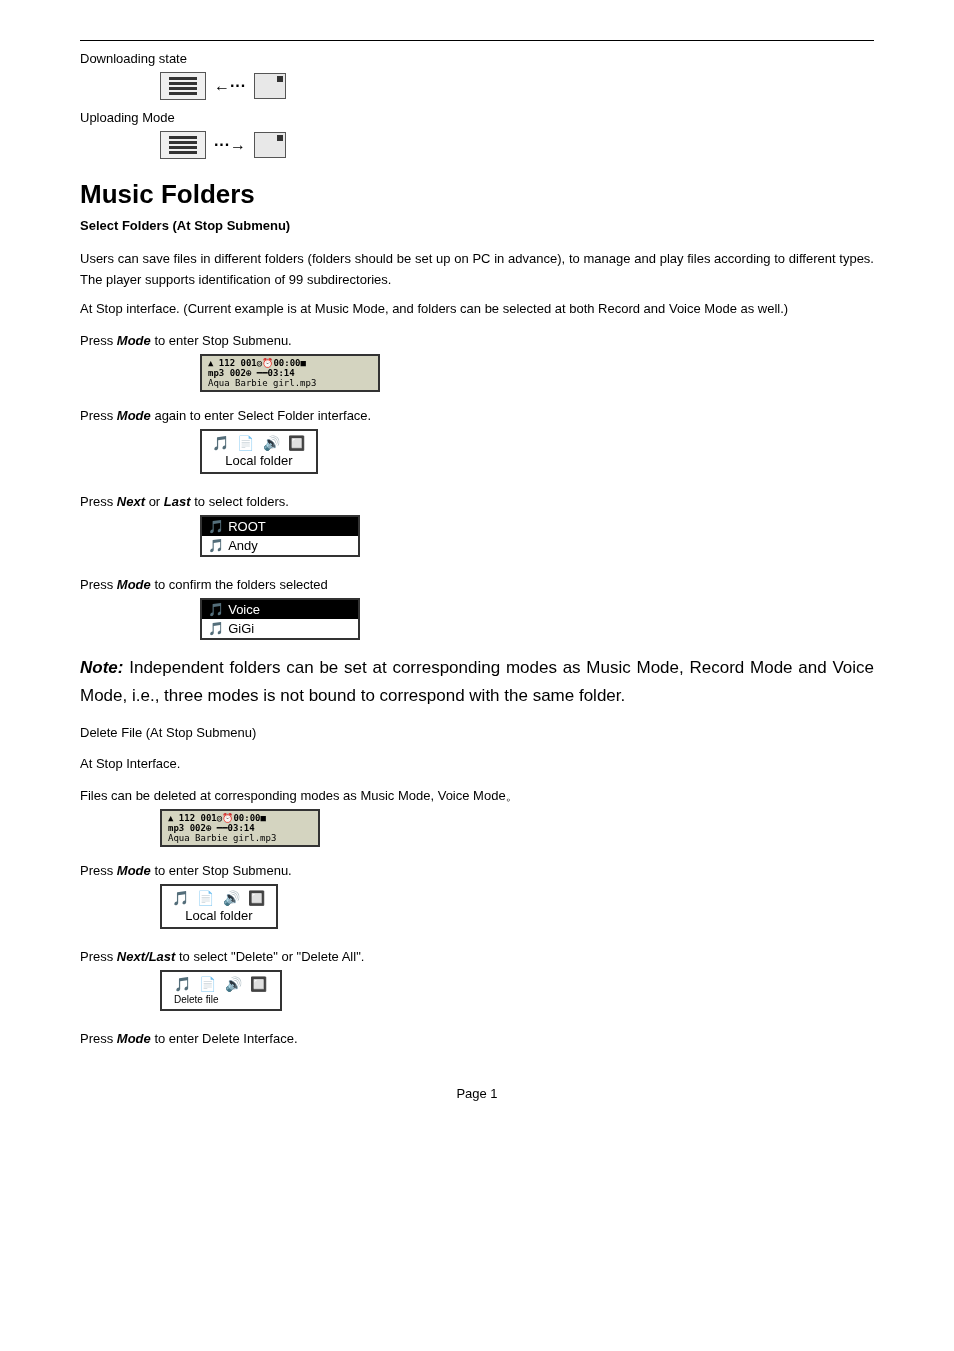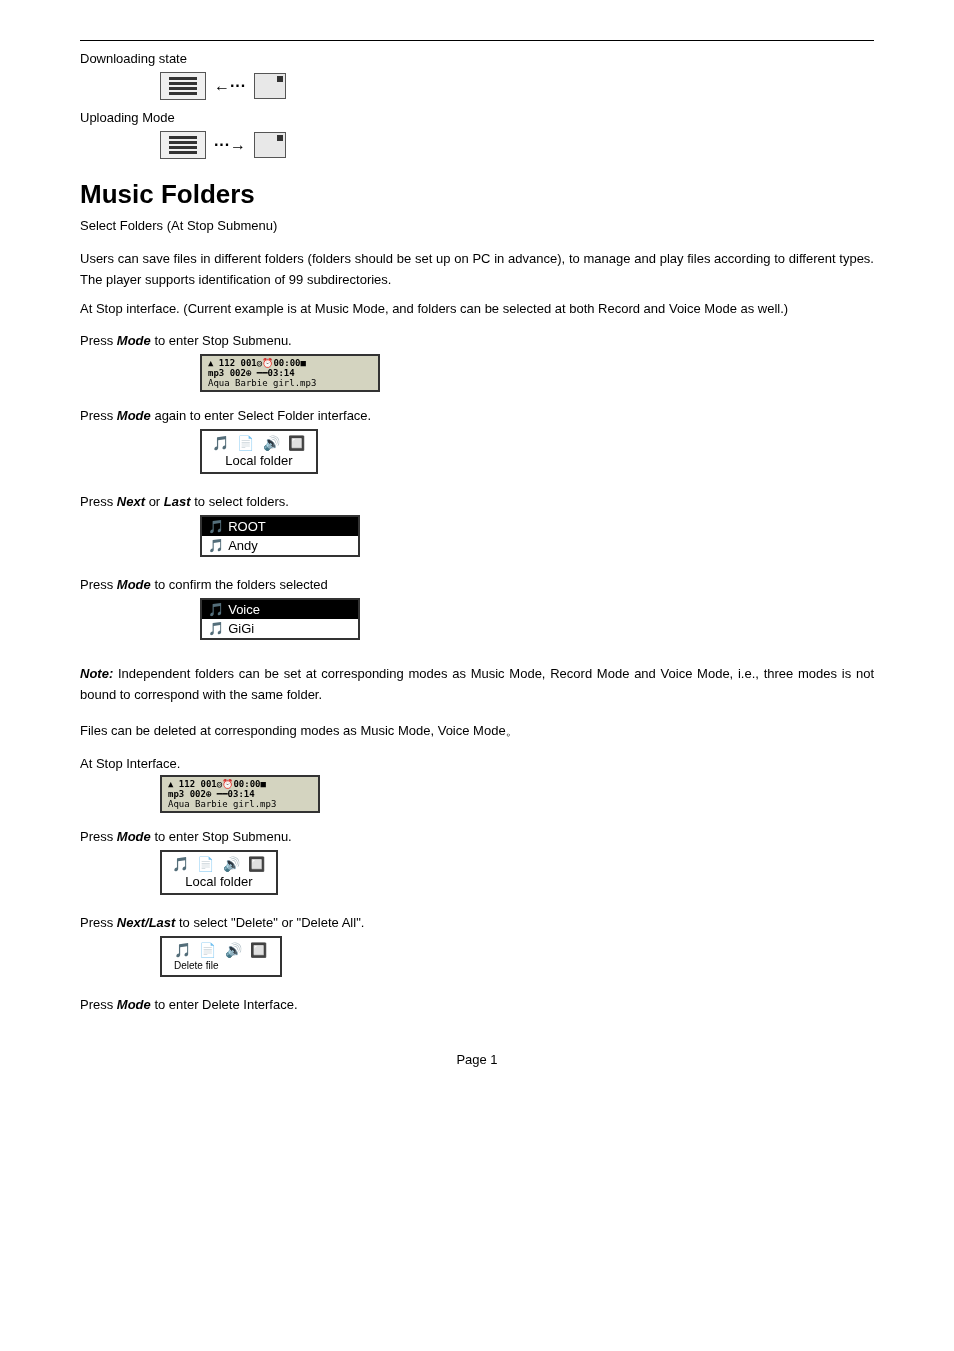--- a/index.html
+++ b/index.html
@@ -88,20 +88,21 @@
     h2 {
       font-size: 26px;
       font-weight: bold;
       margin: 20px 0 8px 0;
       font-family: Arial, sans-serif;
     }
 
     .subtitle {
       font-size: 13px;
       margin-bottom: 16px;
+      font-weight: bold;
     }
 
     .body-text {
       font-size: 13px;
       line-height: 1.6;
       text-align: justify;
       margin-bottom: 8px;
     }
 
     .instruction-text {
@@ -184,24 +185,24 @@
       font-size: 13px;
       gap: 4px;
     }
 
     .file-list-row.selected {
       background: #000;
       color: #fff;
     }
 
     .note-text {
-      font-size: 13px;
+      font-size: 17px;
       line-height: 1.6;
       text-align: justify;
-      margin-top: 18px;
+      margin-top: 8px;
       margin-bottom: 14px;
     }
 
     .note-text em {
       font-weight: bold;
       font-style: italic;
     }
 
     .delete-section-label {
       font-size: 13px;
@@ -373,22 +374,23 @@
       <span>GiGi</span>
     </div>
   </div>
 
   
   <div class="note-text">
     <em>Note:</em> Independent folders can be set at corresponding modes as Music Mode, Record Mode and Voice Mode, i.e., three modes is not bound to correspond with the same folder.
   </div>
 
   
+  <div class="delete-section-label">Delete File (At Stop Submenu)</div>
+  <div class="delete-section-label">At Stop Interface.</div>
   <div class="delete-section-label">Files can be deleted at corresponding modes as Music Mode, Voice Mode。</div>
-  <div class="delete-section-label">At Stop Interface.</div>
 
   
   <div class="small-lcd">
     <div class="lcd-row1">
       <span>▲ <b>112</b> 001◎⏰<b>00:00</b>■</span>
     </div>
     <div class="lcd-row1">
       <span><b>mp3 002⊕ ━━03:14</b></span>
     </div>
     <div class="lcd-row2">Aqua Barbie girl.mp3</div>

